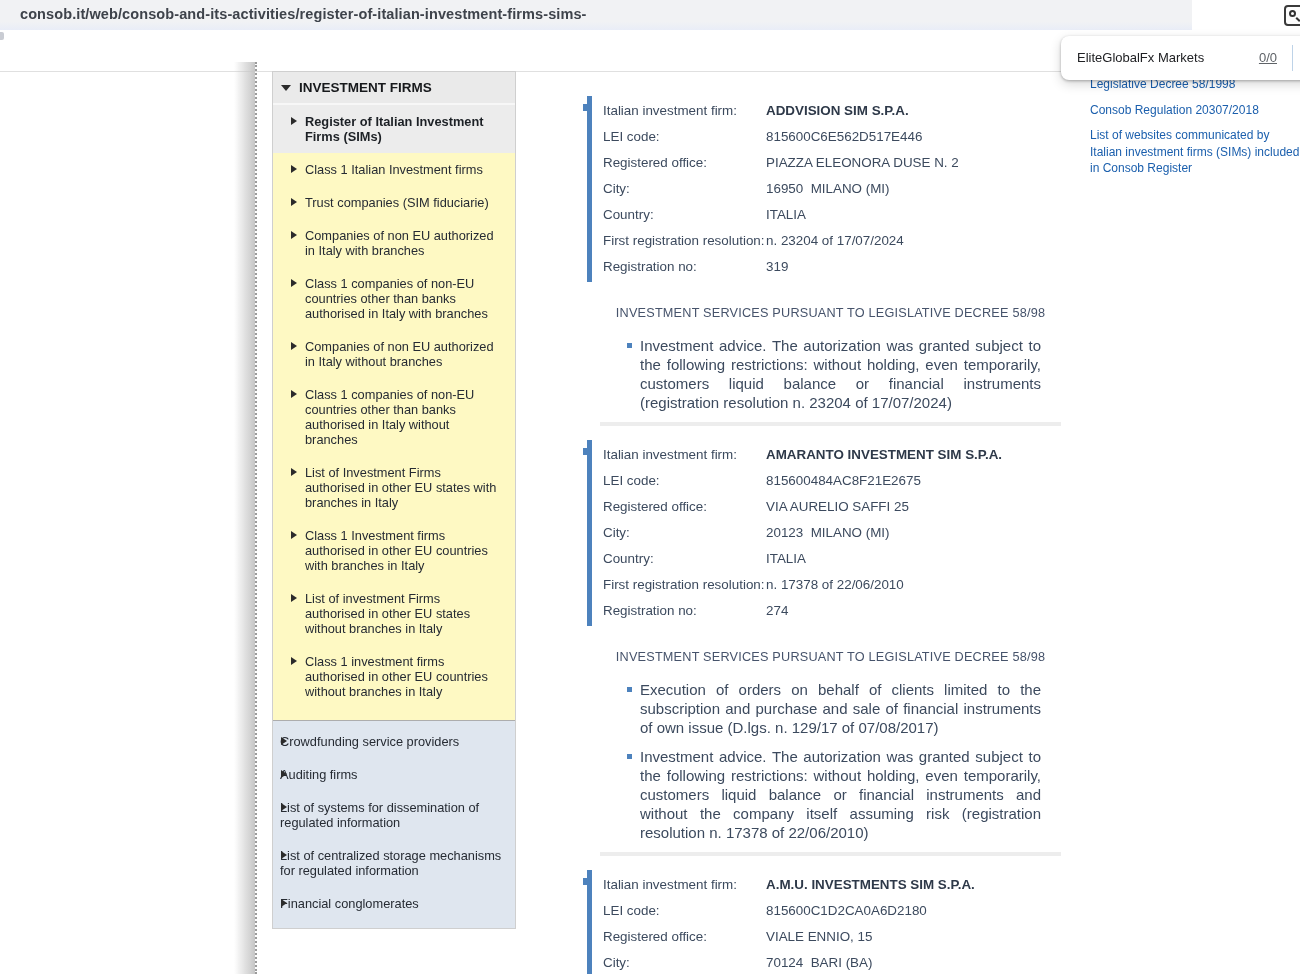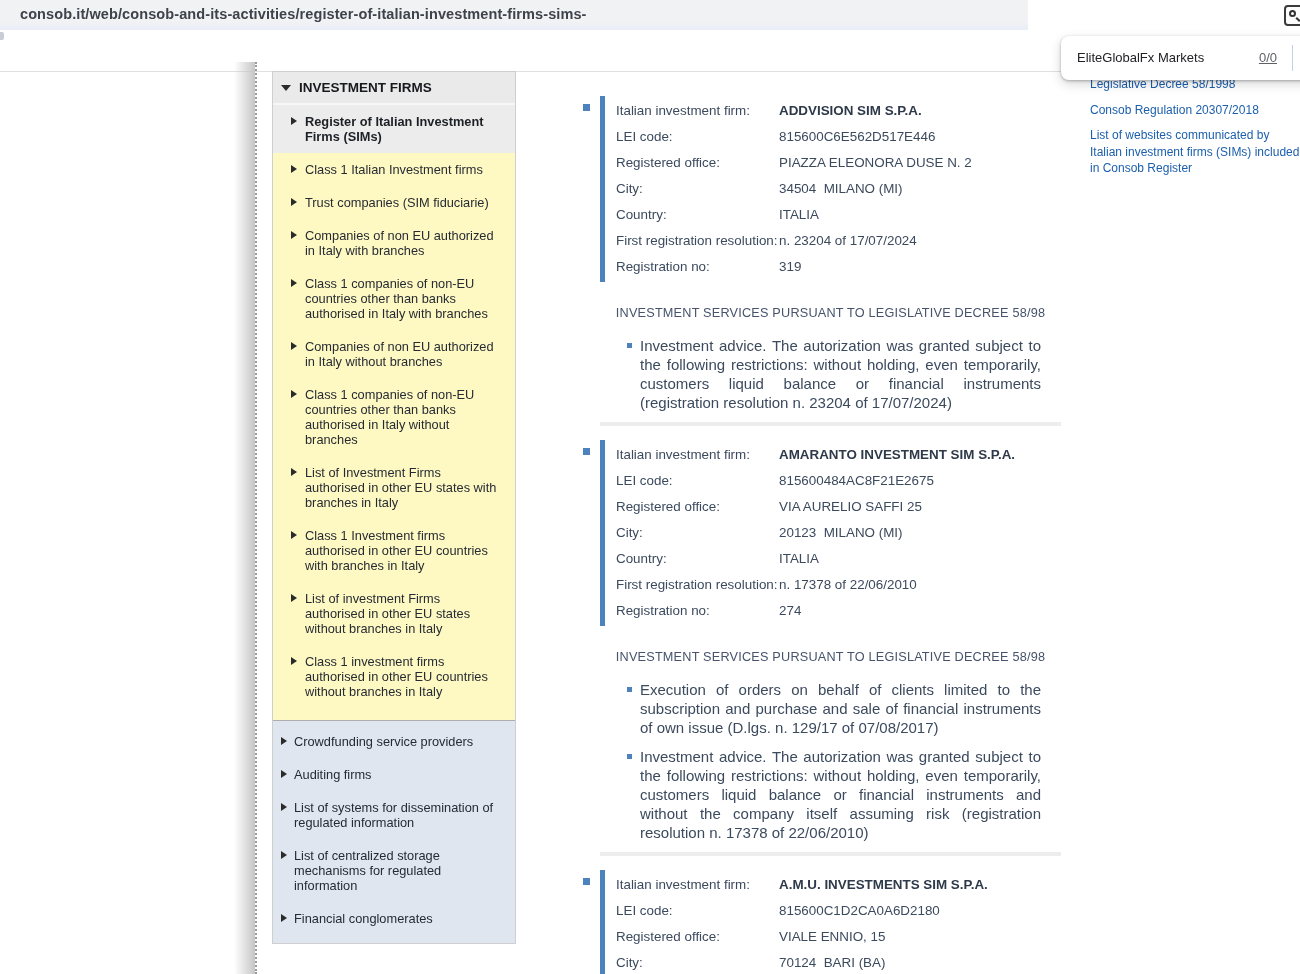--- a/index.html
+++ b/index.html
@@ -4,21 +4,21 @@
 <style>
   * { box-sizing: border-box; }
   html,body { margin:0; padding:0; }
   body {
     width:1300px; height:974px; overflow:hidden; position:relative;
     background:#ffffff; font-family:"Liberation Sans", sans-serif;
   }
 
   
   .topbar {
-    position:absolute; left:0; top:0; width:1028px; height:30px;
+    position:absolute; left:0; top:0; width:1192px; height:30px;
     background:linear-gradient(#f1f2f4 72%, #e9edf7);
   }
   .url {
     position:absolute; left:20px; top:6px; font-size:14.5px; font-weight:600;
     color:#3e434b; letter-spacing:.1px; white-space:nowrap;
   }
   .browser-fragment { position:absolute; left:0; top:32px; width:4px; height:8px; background:#c9ccd3; border-radius:0 2px 2px 0; }
 
   .find-icon-box {
     position:absolute; left:1284px; top:5px; width:21px; height:21px;
@@ -53,29 +53,29 @@
   }
   ul.sb-items { list-style:none; margin:0; padding:0 0 12px 0; }
   .sb-item { position:relative; padding:9px 12px 9px 32px; line-height:15px; cursor:pointer; }
   .tri-right {
     position:absolute; left:18px; top:12px; width:0; height:0;
     border-top:4.5px solid transparent; border-bottom:4.5px solid transparent;
     border-left:6px solid #2b2b2b;
   }
   .sb-item.selected { background:#ececec; font-weight:bold; color:#1c2025; }
   ul.sb-secondary { background:#dfe6ef; border-top:1px solid #adadad; padding:4px 0 8px 0; margin:0; list-style:none; }
-  ul.sb-secondary .sb-item { padding-left:21px; }
+  ul.sb-secondary .sb-item { padding-left:7px; }
   ul.sb-secondary .tri-right { left:8px; }
 
   
   .main { position:absolute; left:583px; top:90px; width:478px; color:#3c4a5e; font-size:13.4px; }
   .firm { position:relative; margin-top:14px; }
   .firm.first { margin-top:6px; }
   .firm-bullet { position:absolute; left:0; top:8px; width:7px; height:7px; background:#4d82bd; }
-  .firm-box { margin-left:17px; border-left:5px solid #4d82bd; padding:2px 0 2px 11px; }
+  .firm-box { margin-left:4px; border-left:5px solid #4d82bd; padding:2px 0 2px 11px; }
   .frow { display:flex; padding:4px 0 5px 0; line-height:17px; }
   .flabel { width:163px; flex-shrink:0; }
   .fvalue { white-space:pre-wrap; }
   .fvalue.name { font-weight:bold; color:#2e3949; }
 
   .services { margin-left:17px; width:461px; }
   .services h3 {
     margin:24px 0 0 0; font-size:12.7px; font-weight:normal; color:#46536b;
     line-height:14px; letter-spacing:.2px; white-space:nowrap;text-align:center;
   }
@@ -156,21 +156,21 @@
       <div class="frow">
           <span class="flabel">LEI code:</span>
           <span class="fvalue">815600C6E562D517E446</span>
         </div>
       <div class="frow">
           <span class="flabel">Registered office:</span>
           <span class="fvalue">PIAZZA ELEONORA DUSE N. 2</span>
         </div>
       <div class="frow">
           <span class="flabel">City:</span>
-          <span class="fvalue">34504  MILANO (MI)</span>
+          <span class="fvalue">16950  MILANO (MI)</span>
         </div>
       <div class="frow">
           <span class="flabel">Country:</span>
           <span class="fvalue">ITALIA</span>
         </div>
       <div class="frow">
           <span class="flabel">First registration resolution:</span>
           <span class="fvalue">n. 23204 of 17/07/2024</span>
         </div>
       <div class="frow">

